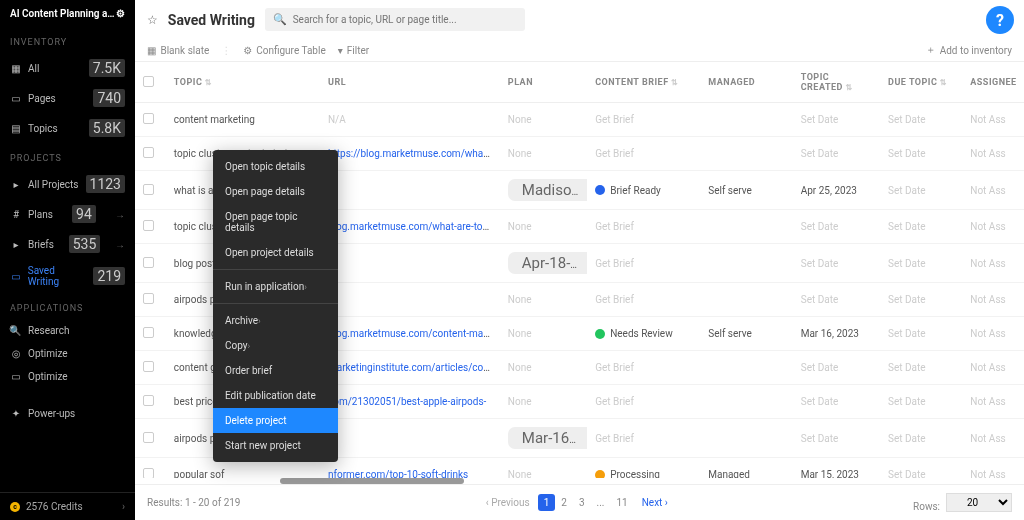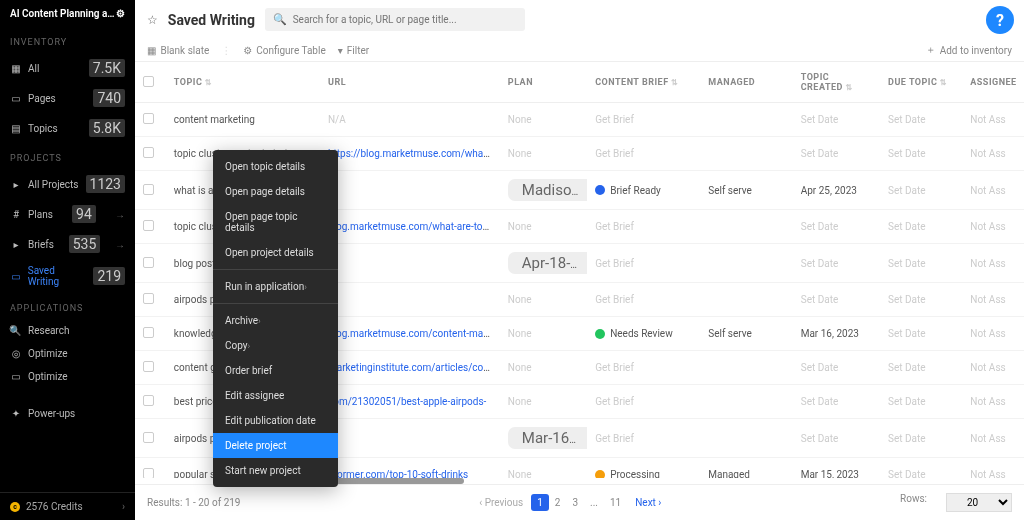--- a/index.html
+++ b/index.html
@@ -50,21 +50,21 @@
 .dot.blue{background:#2563eb}
 .dot.green{background:#22c55e}
 .dot.yellow{background:#f59e0b}
 .th-sort::after{content:" ⇅";color:#ccc;font-size:8px}
 .footer{display:flex;align-items:center;padding:8px 12px;border-top:1px solid #eee;font-size:10px;color:#888}
 .pagination{margin:0 auto;display:flex;align-items:center;gap:8px}
 .page-btn{padding:3px 6px;border-radius:3px;cursor:pointer}
 .page-btn.active{background:#2563eb;color:#fff}
 .page-nav{color:#2563eb;cursor:pointer}
 .page-prev{color:#aaa}
-.rows-select{display:flex;align-items:flex-start;gap:19px}
+.rows-select{display:flex;align-items:flex-end;gap:6px}
 .rows-select select{border:1px solid #ddd;padding:2px 16px;font-size:10px}
 .context-menu{position:absolute;top:150px;left:213px;width:125px;background:#2a2a2a;border-radius:4px;padding:4px 0;z-index:100;box-shadow:0 4px 20px rgba(0,0,0,0.3)}
 .cm-item{padding:7px 12px;color:#ddd;font-size:10px;cursor:pointer;display:flex;align-items:center;justify-content:flex-start}
 .cm-item.highlight{background:#1e88ff;color:#fff}
 .cm-sep{height:1px;background:#444;margin:4px 0}
 .cm-item .sub{color:#888;font-size:9px}
 .scroll-hint{position:absolute;bottom:0;left:145px;right:560px;height:6px;background:#999;border-radius:3px}
 </style>
 </head>
 <body>
@@ -375,23 +375,20 @@
         <span class="sub">›</span>
       </div>
       <div class="cm-item">
         <span>Copy</span>
         <span class="sub">›</span>
       </div>
       <div class="cm-item">
         <span>Order brief</span>
       </div>
       <div class="cm-item">
-        <span>Edit assignee</span>
-      </div>
-      <div class="cm-item">
         <span>Edit publication date</span>
       </div>
       <div class="cm-item highlight">
         <span>Delete project</span>
       </div>
       <div class="cm-item">
         <span>Start new project</span>
       </div>
     </div>
 </div>

